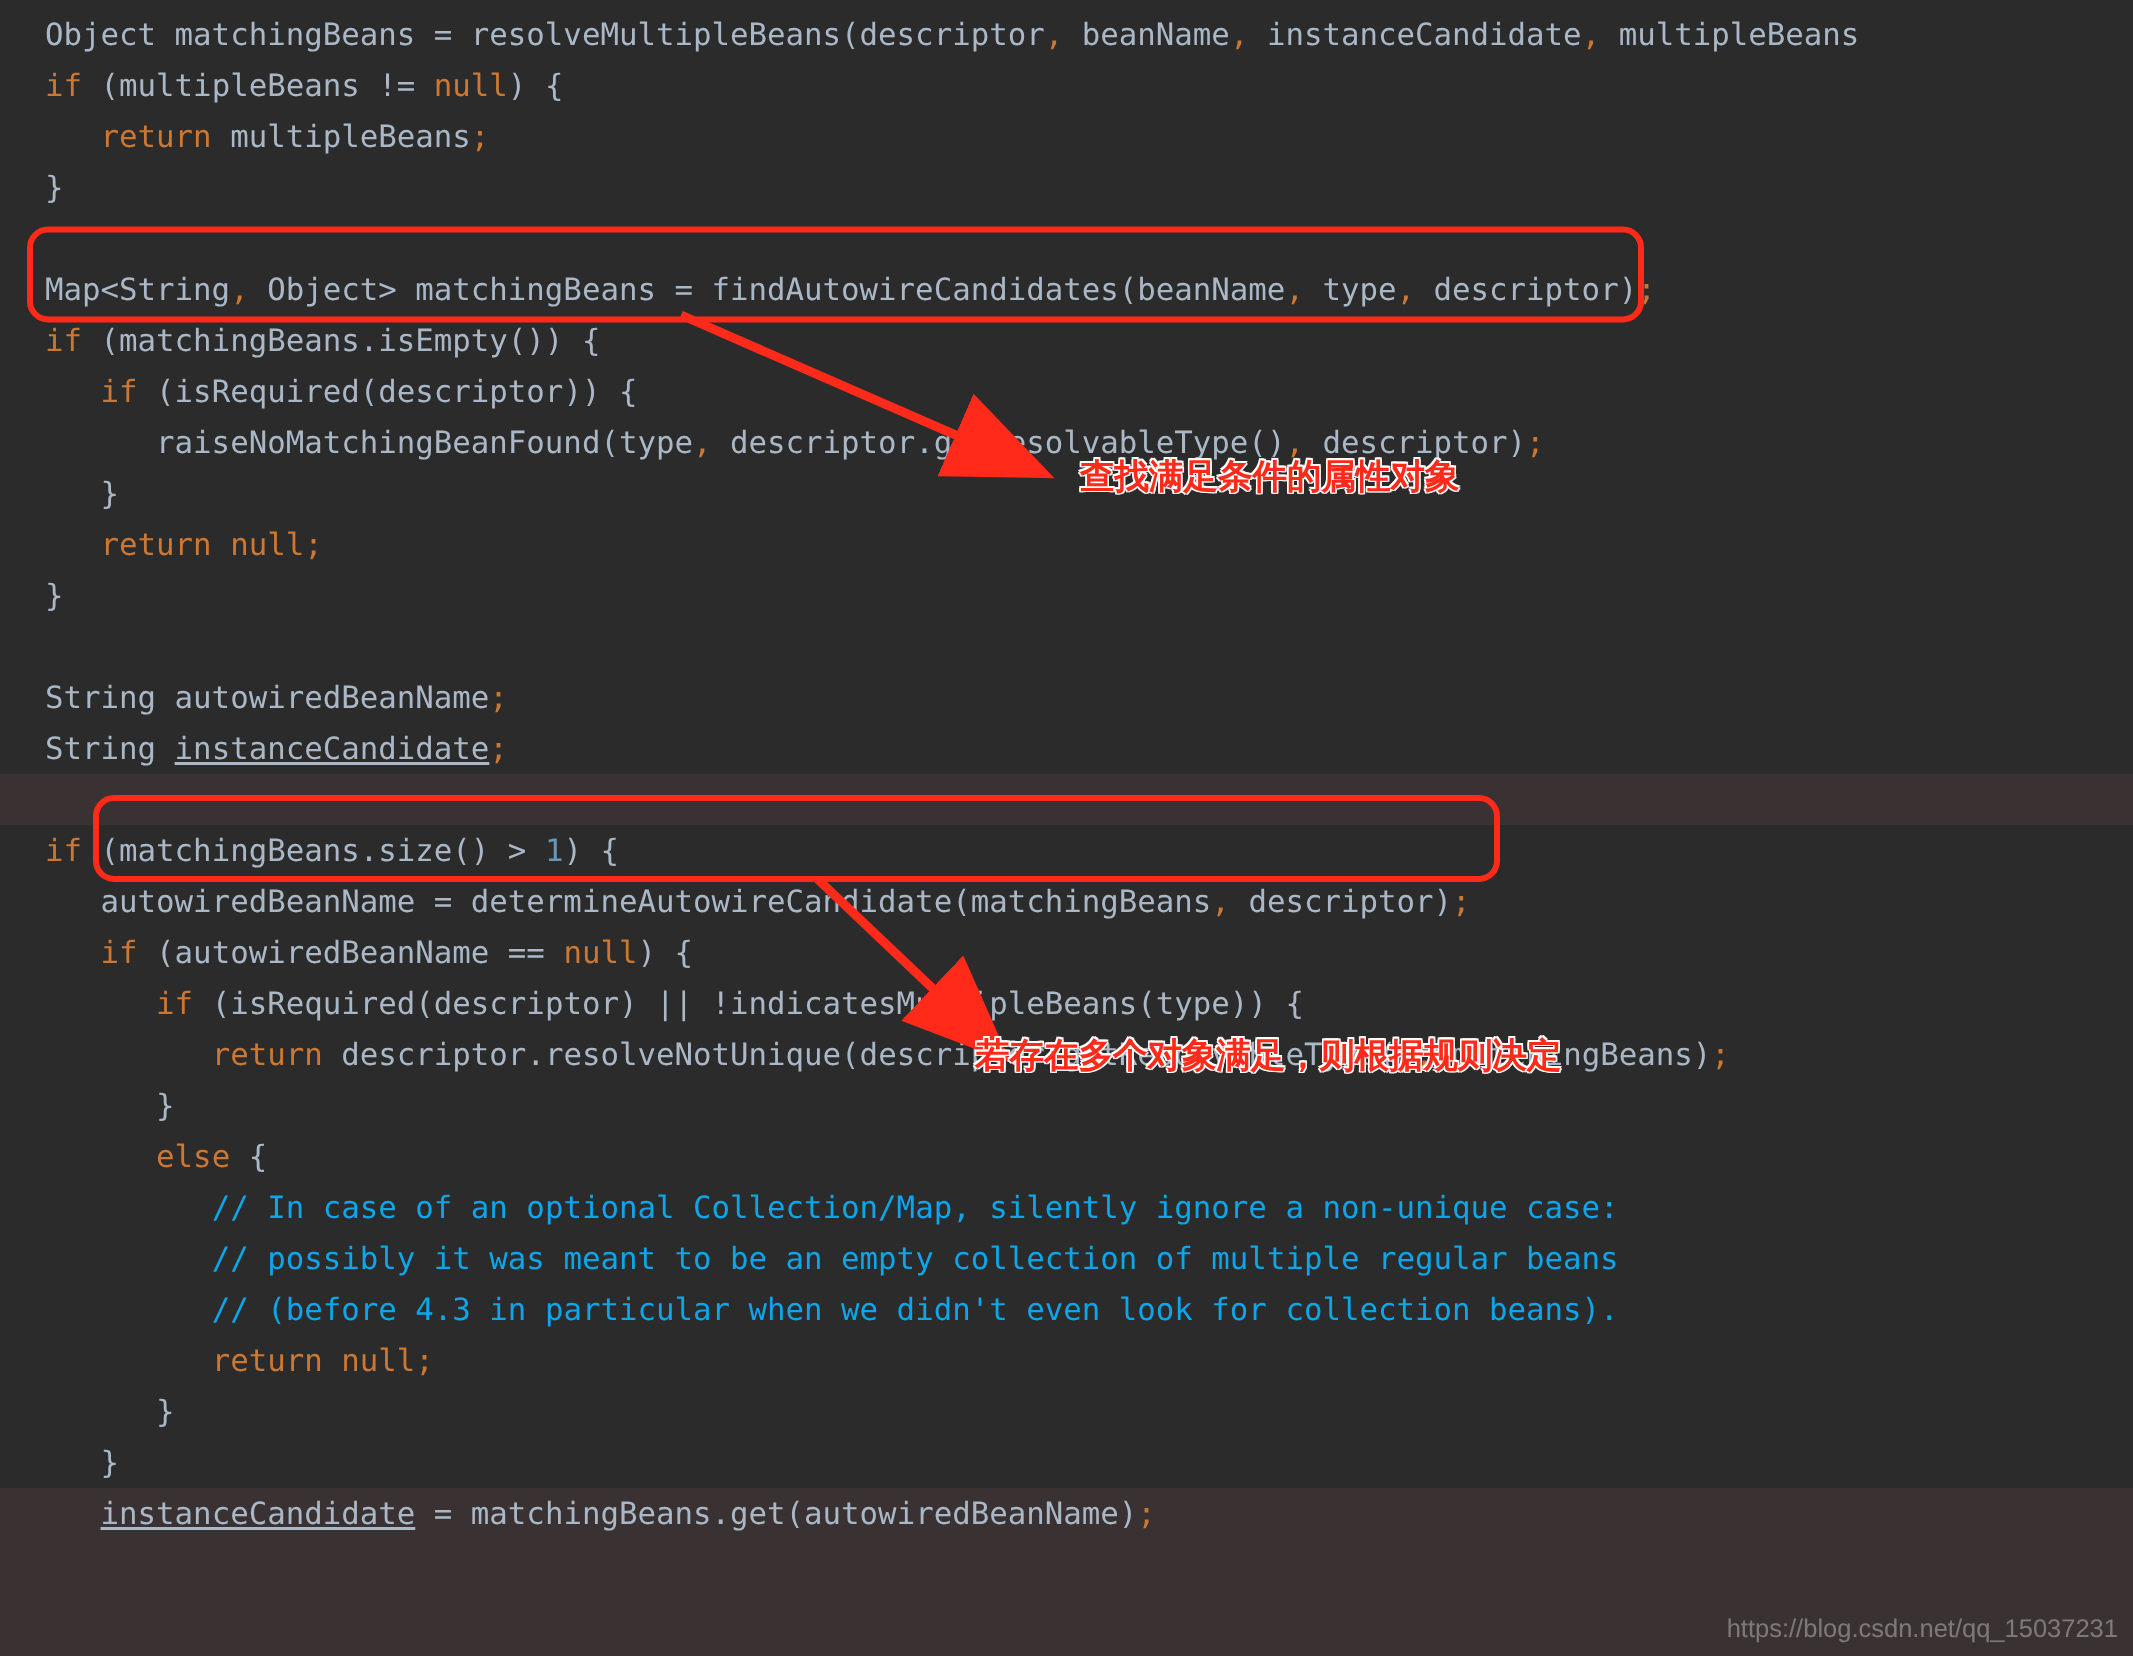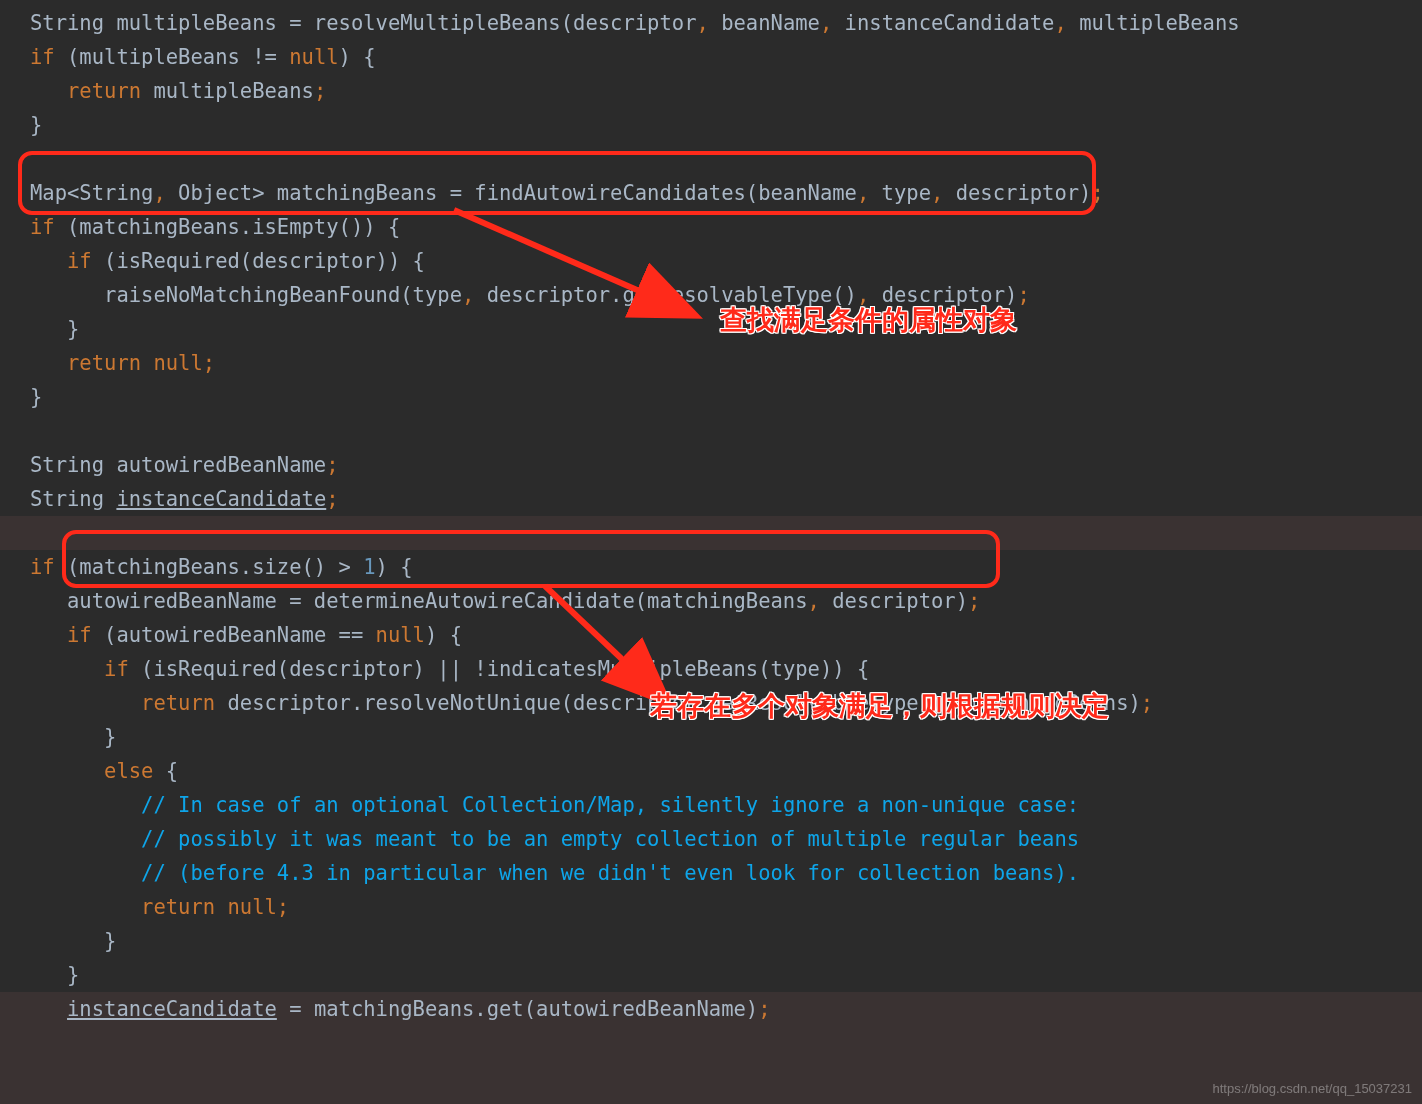--- a/index.html
+++ b/index.html
@@ -30,33 +30,33 @@
     border:4px solid #ff2a1a;
     border-radius:14px;
     z-index:5;
     pointer-events:none;
   }
   .arrow-wrap{position:absolute;z-index:6;pointer-events:none;}
   .anno{
     position:absolute;
     font-family:"PingFang SC","Microsoft YaHei","Heiti SC",sans-serif;
     font-weight:700;
-    font-size:27px;
+    font-size:23px;
     color:#ff2a1a;
     text-shadow:
       -1px -1px 0 #fff, 1px -1px 0 #fff, -1px 1px 0 #fff, 1px 1px 0 #fff,
       0 -1px 0 #fff, 0 1px 0 #fff, -1px 0 0 #fff, 1px 0 0 #fff;
     z-index:7;
     white-space:nowrap;
   }
   .watermark{
     position:absolute;
     right:10px;bottom:8px;
     font-family:Arial,sans-serif;
-    font-size:13px;
+    font-size:17px;
     color:rgba(255,255,255,0.35);
     z-index:8;
   }
 </style>
 </head>
 <body>
 
 <div class="hl-line" style="top:516px;"></div>
 <div class="hl-line" style="top:992px;height:112px;"></div>
 
@@ -76,21 +76,21 @@
 <svg class="arrow-wrap" style="left:535px;top:580px;width:170px;height:140px;" viewBox="0 0 170 140">
   <defs>
     <marker id="ah2" markerWidth="14" markerHeight="14" refX="10" refY="5" orient="auto">
       <path d="M0,0 L12,5 L0,10 Z" fill="#ff2a1a"></path>
     </marker>
   </defs>
   <line x1="10" y1="6" x2="130" y2="120" stroke="#ff2a1a" stroke-width="6" marker-end="url(#ah2)"></line>
 </svg>
 <div class="anno" style="left:650px;top:688px;">若存在多个对象满足，则根据规则决定</div>
 
-<pre class="code code-layer"><span>String multipleBeans = resolveMultipleBeans(descriptor</span><span class="kw">, </span><span>beanName</span><span class="kw">, </span><span>instanceCandidate</span><span class="kw">, </span><span>multipleBeans</span>
+<pre class="code code-layer"><span>Object matchingBeans = resolveMultipleBeans(descriptor</span><span class="kw">, </span><span>beanName</span><span class="kw">, </span><span>instanceCandidate</span><span class="kw">, </span><span>multipleBeans</span>
 <span class="kw">if </span><span>(multipleBeans != </span><span class="kw">null</span><span>) {</span>
 <span>   </span><span class="kw">return </span><span>multipleBeans</span><span class="kw">;</span>
 <span>}</span>
 
 <span>Map&lt;String</span><span class="kw">, </span><span>Object&gt; matchingBeans = findAutowireCandidates(beanName</span><span class="kw">, </span><span>type</span><span class="kw">, </span><span>descriptor)</span><span class="kw">;</span>
 <span class="kw">if </span><span>(matchingBeans.isEmpty()) {</span>
 <span>   </span><span class="kw">if </span><span>(isRequired(descriptor)) {</span>
 <span>      raiseNoMatchingBeanFound(type</span><span class="kw">, </span><span>descriptor.getResolvableType()</span><span class="kw">, </span><span>descriptor)</span><span class="kw">;</span>
 <span>   }</span>
 <span>   </span><span class="kw">return null;</span>

